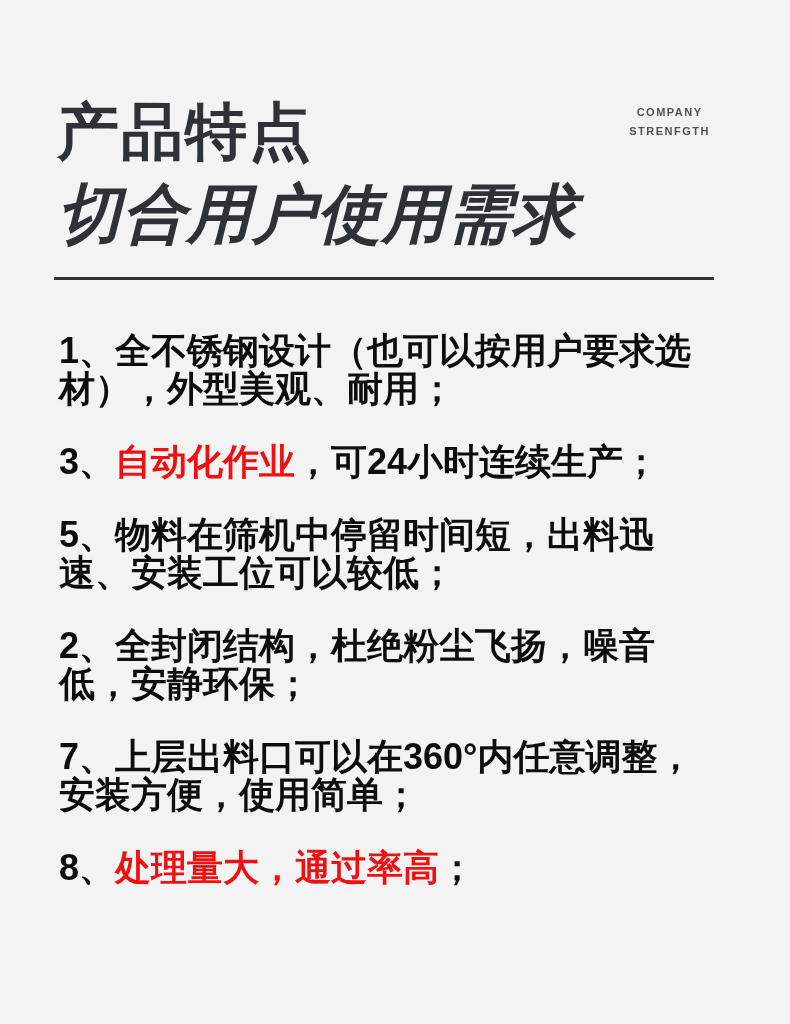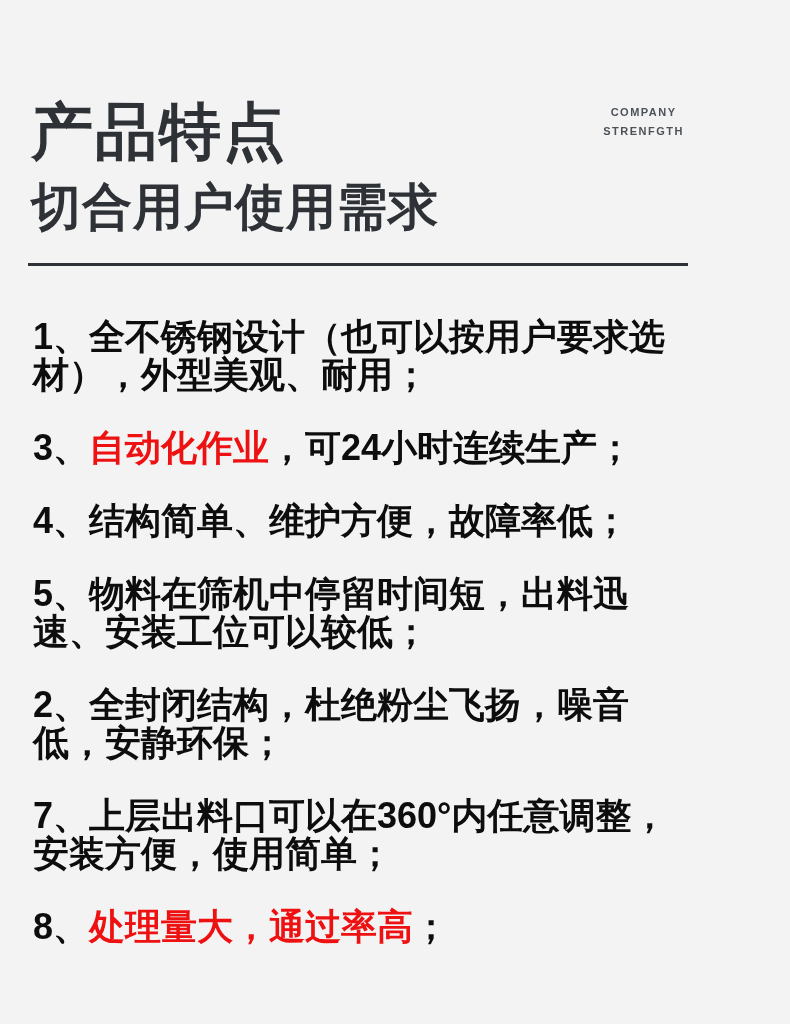--- a/index.html
+++ b/index.html
@@ -9,42 +9,44 @@
     height: 1024px;
     overflow: hidden;
     background: var(--bg, #f3f3f4);
     font-family: "Liberation Sans", sans-serif;
   }
   .page {
     position: relative;
     width: 714px;
     height: 1024px;
     box-sizing: border-box;
+    margin-left: 26px;
   }
   .header {
     display: flex;
     justify-content: space-between;
     align-items: flex-start;
     padding: 99px 30px 0 31px;
   }
   .title-block h1 {
     margin: 0;
     font-size: 62px;
     line-height: 1.05;
     font-weight: 900;
     letter-spacing: 2px;
     color: var(--heading, #2e3236);
   }
   .title-block h2 {
     margin: 18px 0 0 0;
-    font-size: 50px;
+    font-size: 64px;
     line-height: 1.0;
     font-weight: 900;
     letter-spacing: 1px;
     color: var(--heading, #2e3236);
+    font-style: italic;
   }
   .corner {
     text-align: center;
     margin-top: 4px;
     color: var(--corner, #4d5257);
     font-size: 11px;
     font-weight: 700;
     letter-spacing: 1.5px;
     line-height: 19px;
   }
@@ -80,19 +82,18 @@
     </div>
     <div class="corner">
       <div>COMPANY</div>
       <div>STRENFGTH</div>
     </div>
   </div>
   <div class="divider"></div>
   <div class="features" id="features">
       <p class="feature-item"><span>1、全不锈钢设计（也可以按用户要求选材），外型美观、耐用；</span></p>
       <p class="feature-item"><span>3、</span><span class="hl">自动化作业</span><span>，可24小时连续生产；</span></p>
-      <p class="feature-item"><span>4、结构简单、维护方便，故障率低；</span></p>
       <p class="feature-item"><span>5、物料在筛机中停留时间短，出料迅速、安装工位可以较低；</span></p>
       <p class="feature-item"><span>2、全封闭结构，杜绝粉尘飞扬，噪音低，安静环保；</span></p>
       <p class="feature-item"><span>7、上层出料口可以在360°内任意调整，安装方便，使用简单；</span></p>
       <p class="feature-item"><span>8、</span><span class="hl">处理量大，通过率高</span><span>；</span></p>
     </div>
 </div>
 
 </body></html>

